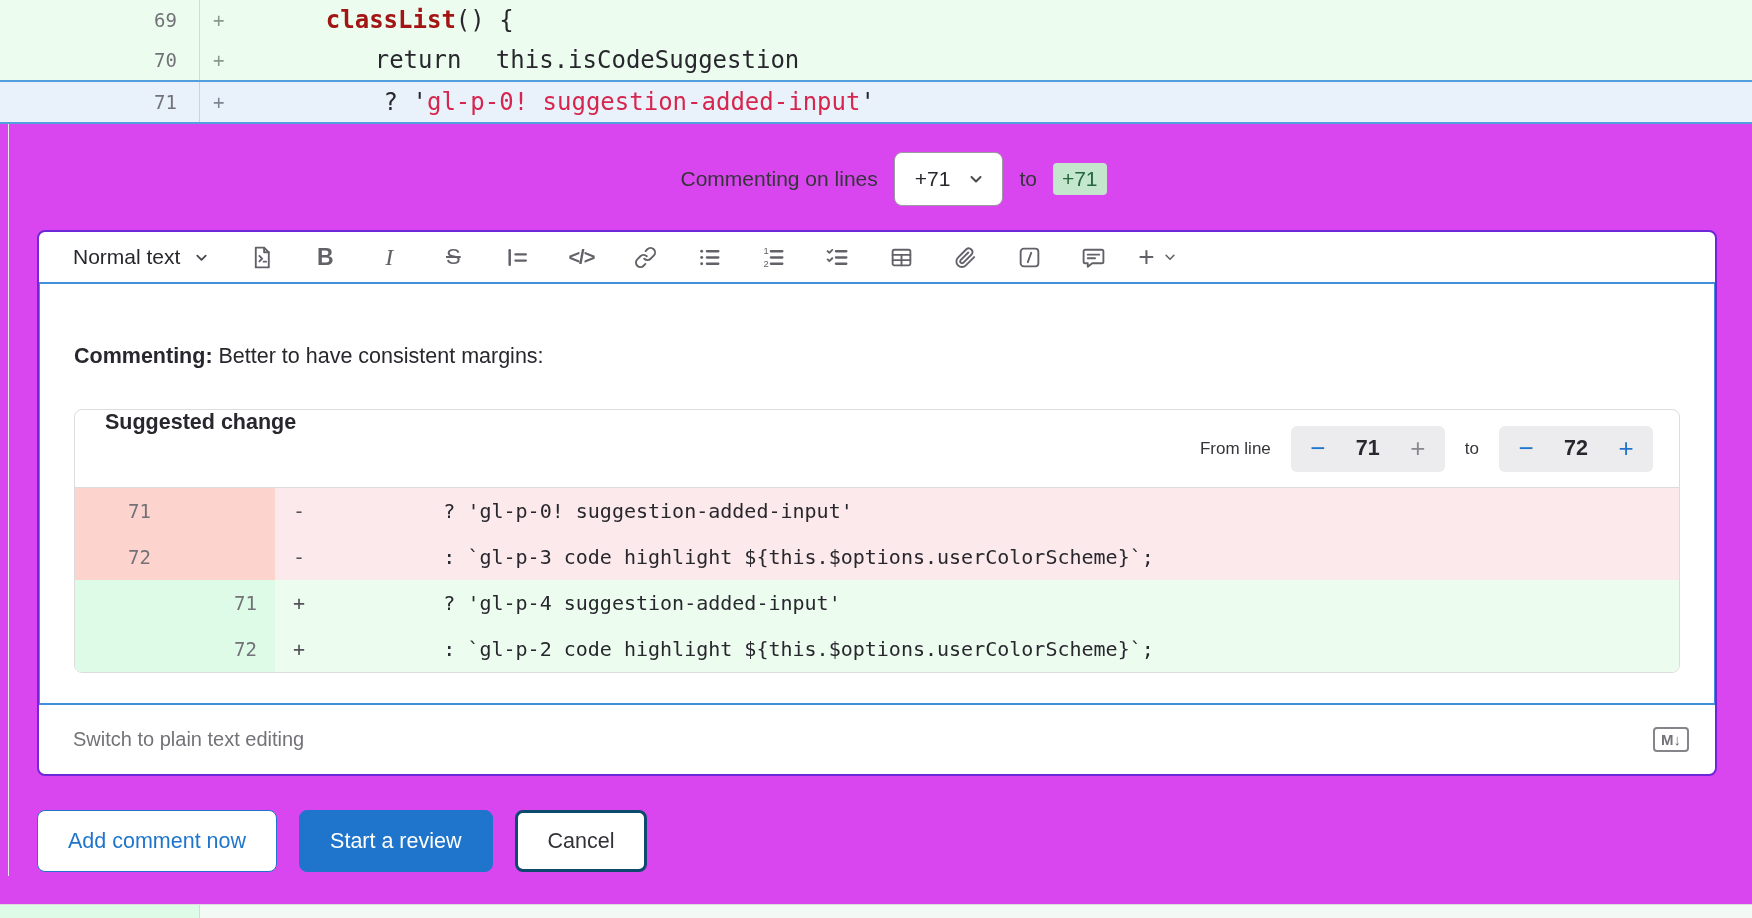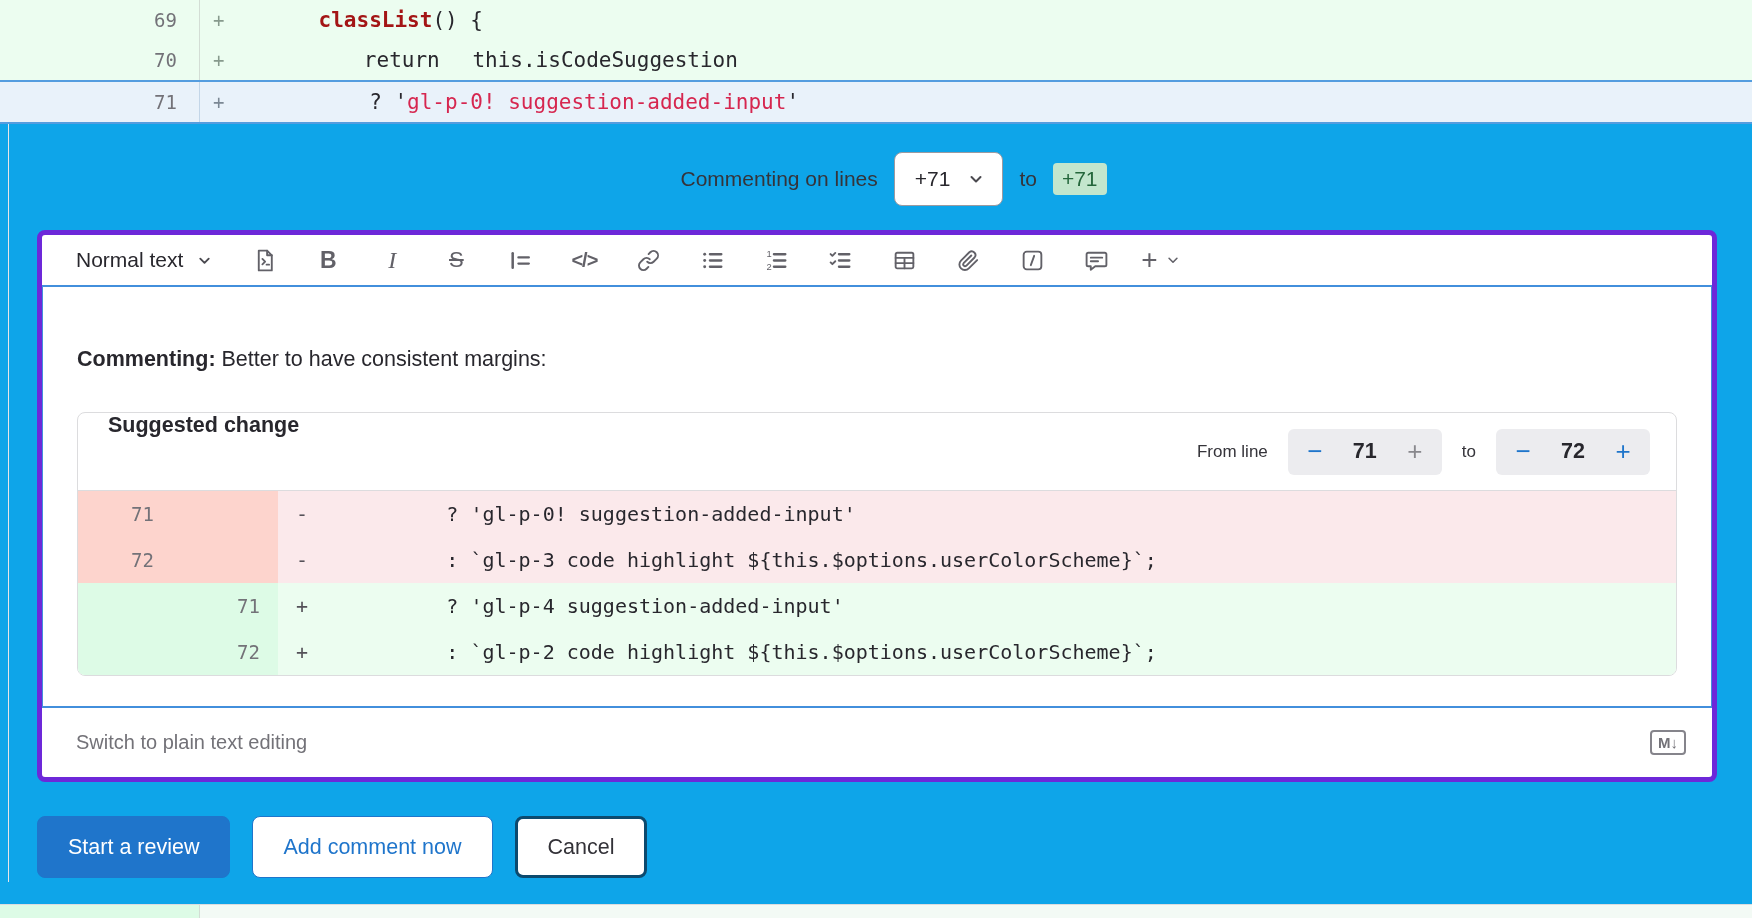--- a/index.html
+++ b/index.html
@@ -1,46 +1,46 @@
 <!DOCTYPE html>
 <html><head>
 <meta charset="utf-8">
 <style>
   * { margin:0; padding:0; box-sizing:border-box; }
   html,body { background:#ffffff; }
   body { font-family:"Liberation Sans", sans-serif; color:#28272d; }
-  .screen { position:relative; width:1752px; height:918px; background:#0ea5e9; overflow:hidden; }
+  .screen { position:relative; width:1752px; height:918px; background:#d946ef; overflow:hidden; }
 
   
   .tdiff { width:100%; }
   .trow { display:flex; align-items:stretch; height:40px; font-family:"DejaVu Sans Mono", monospace; }
   .trow .tgut { width:200px; display:flex; align-items:center; justify-content:flex-end;
                 padding-right:22px; font-size:19px; color:#737278; border-right:1px solid #d3ddd5; }
   .trow .tsign { width:40px; display:flex; align-items:center; padding-left:13px; font-size:19px; color:#879a8d; }
-  .trow .tcode { flex:1; display:flex; align-items:center; padding-left:28px; font-size:21px; white-space:pre; }
+  .trow .tcode { flex:1; display:flex; align-items:center; padding-left:28px; font-size:24px; white-space:pre; }
   .trow.added { background:#ecfdf0; }
   .trow.selected { background:#e9f2fa; height:44px; border-top:2px solid #549ddf; border-bottom:2px solid #549ddf; }
   .trow.selected .tgut { border-right-color:#c3d6e8; }
   .trow.selected .tsign { color:#7b8894; }
   .tok-func { color:#a31515; font-weight:bold; }
   .tok-kw { font-weight:normal; color:#28272d;margin-left:20px; }
   .tok-str { color:#d6264f; }
 
   
   .comment-zone { margin-left:8px; border-left:1px solid #e6e6e9; padding-bottom:4px; }
 
   .commenting-bar { display:flex; align-items:center; gap:16px; padding:28px 0 24px 26px;justify-content:center; }
   .commenting-bar .lbl { font-size:21px; color:#35343a; }
   .line-dd { display:flex; align-items:center; gap:18px; height:54px; padding:0 18px 0 20px;
              background:#fff; border:1px solid #9b9aa1; border-radius:8px; font-size:21px; color:#28272d; cursor:pointer; }
   .to-lbl { font-size:21px; color:#35343a; }
   .line-badge { background:#c3e6cd; color:#24663b; font-size:21px; padding:4px 9px; border-radius:4px; }
 
   
-  .editor { margin-left:28px; width:1680px; border:5px solid #6d28d9; border-radius:8px; background:#fff; overflow:hidden; }
+  .editor { margin-left:28px; width:1680px; border:2px solid #6d28d9; border-radius:8px; background:#fff; overflow:hidden; }
 
   .toolbar { height:50px; display:flex; align-items:center; padding-left:34px; }
   .style-dd { display:flex; align-items:center; gap:14px; font-size:21px; color:#28272d; margin-right:20px; cursor:pointer; background:none; border:none; font-family:inherit; }
   .tb { width:64px; height:44px; display:flex; align-items:center; justify-content:center;
         background:none; border:none; color:#626168; cursor:pointer; }
   .tb svg { stroke:#626168; fill:none; stroke-width:1.8; stroke-linecap:round; stroke-linejoin:round; }
   .g { font-size:22px; color:#626168; }
   .g.bold { font-weight:bold; font-size:23px; }
   .g.italic { font-style:italic; font-family:"Liberation Serif", serif; font-size:24px; }
   .g.strike { text-decoration:line-through; font-size:22px; }
@@ -274,22 +274,22 @@
         </div>
       </div>
 
       <div class="efoot">
         <button class="switch-link">Switch to plain text editing</button>
         <span class="md-badge">M↓</span>
       </div>
     </div>
 
     <div class="actions">
+      <button class="btn secondary">Add comment now</button>
       <button class="btn primary">Start a review</button>
-      <button class="btn secondary">Add comment now</button>
       <button class="btn default">Cancel</button>
     </div>
   </div>
 
   <div class="bottom-strip">
     <div class="sgut"></div>
     <div class="srest"></div>
   </div>
 
 </div>

